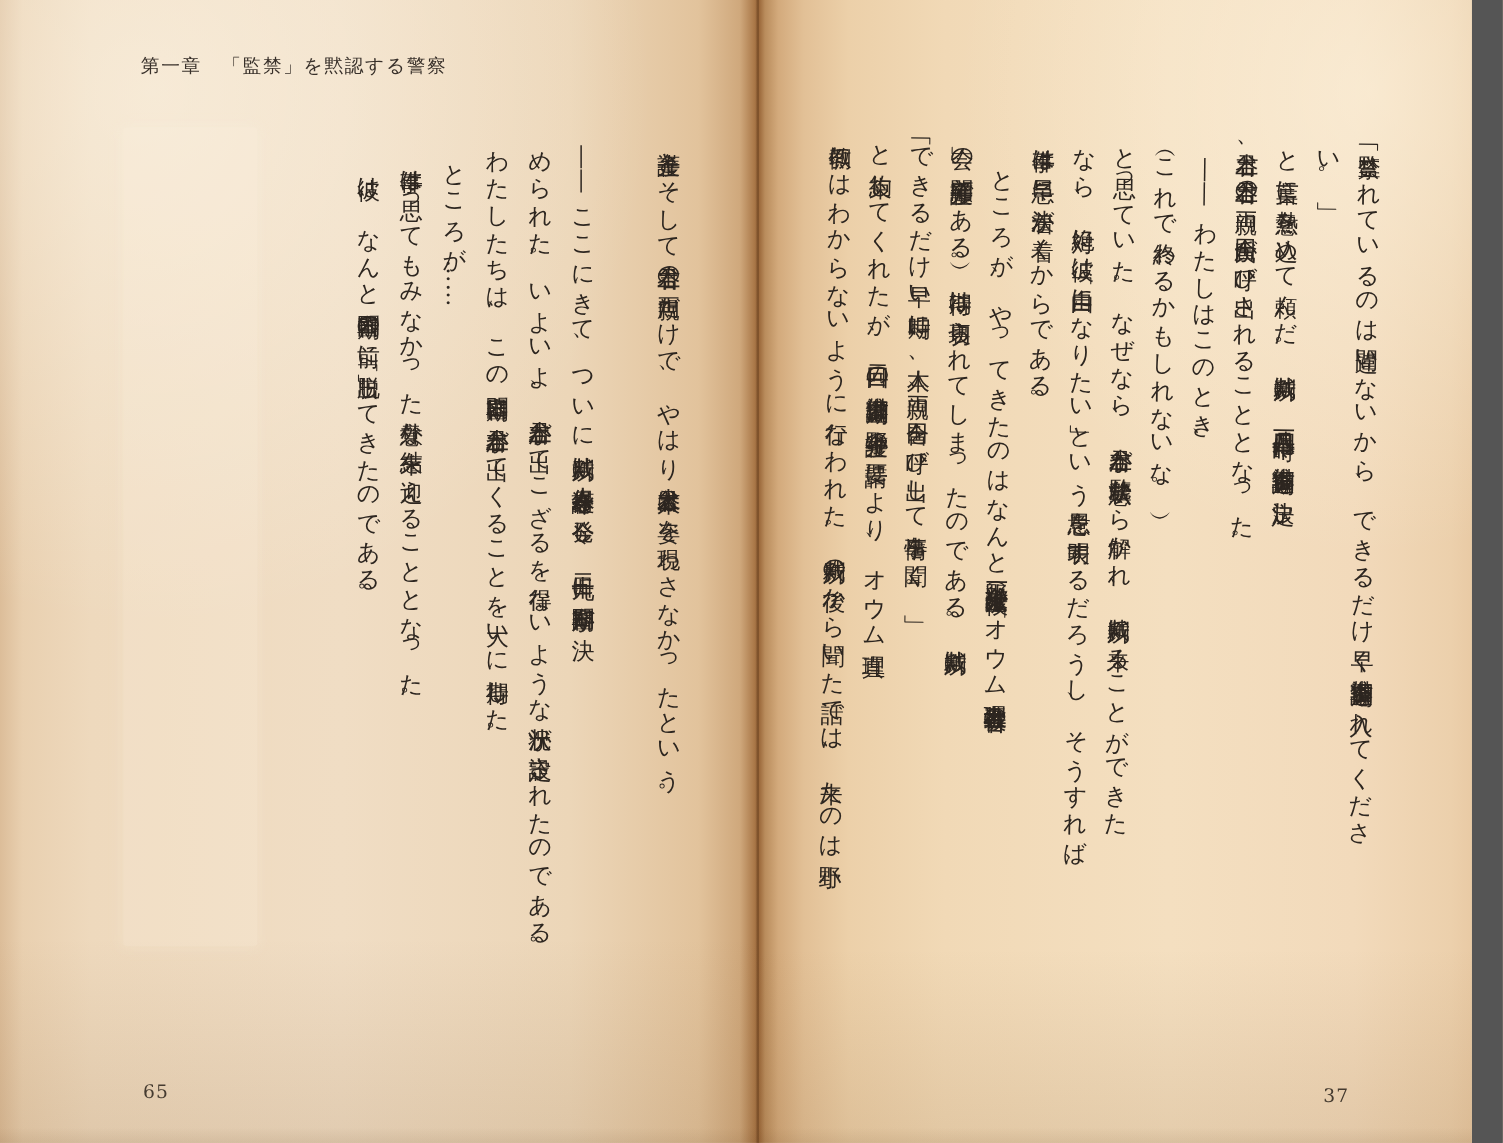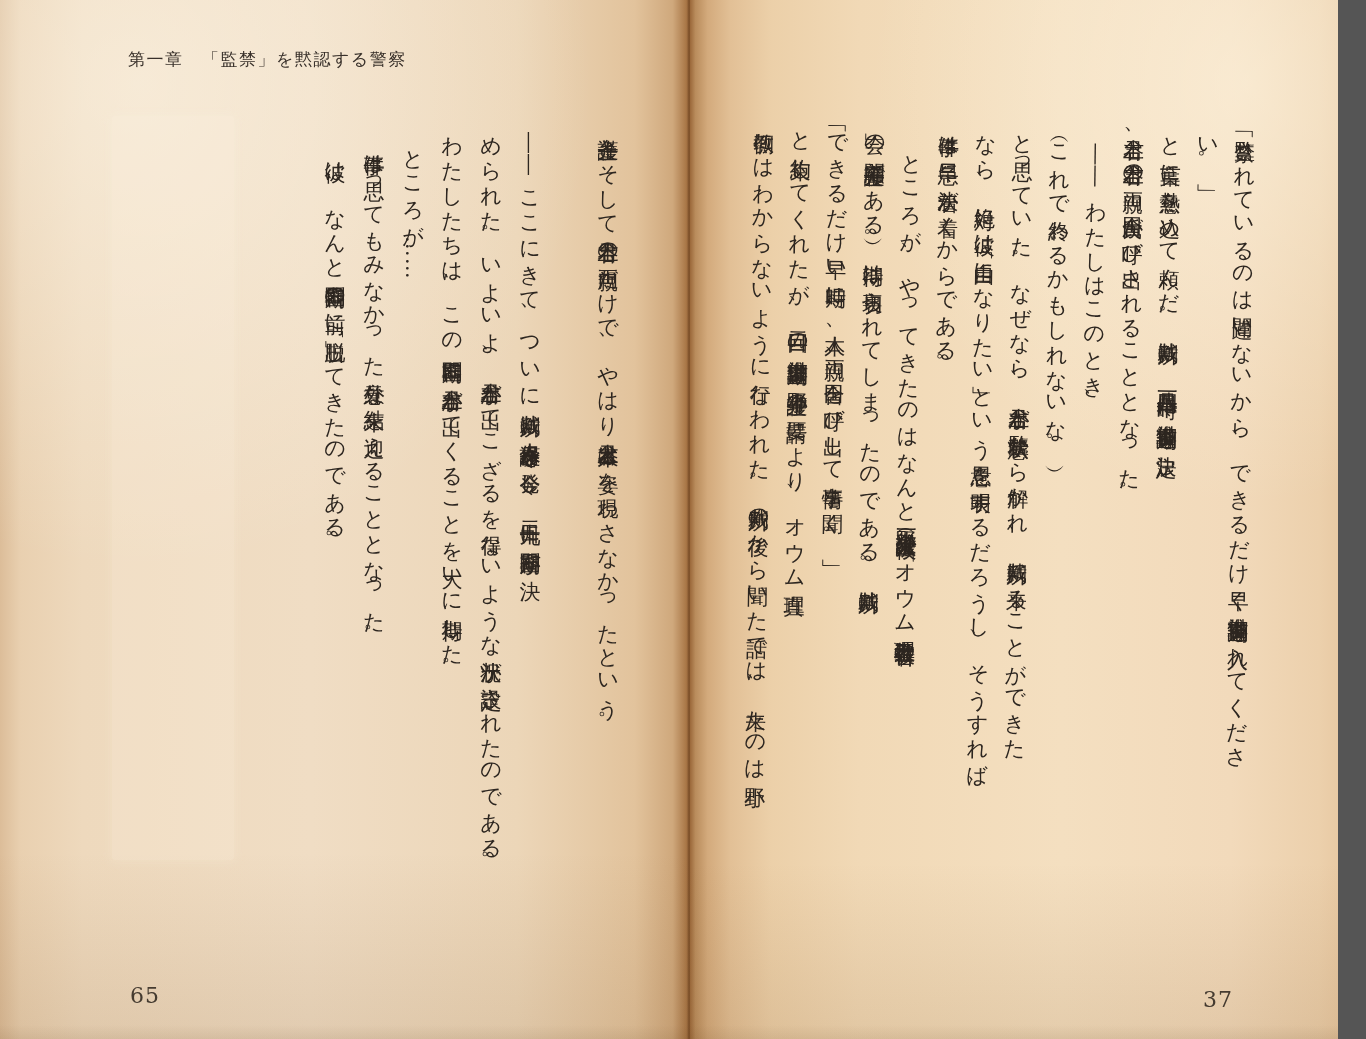--- a/index.html
+++ b/index.html
@@ -43,21 +43,21 @@
     border-radius:3px;
   }
   
   .running-header{
     position:absolute;left:128px;top:48px;
     font-size:17px;letter-spacing:1.5px;color:#38302a;
     white-space:nowrap;
   }
   .page-number{
     position:absolute;
-    font-size:22px;color:#453b30;letter-spacing:1px;
+    font-size:17px;color:#453b30;letter-spacing:1px;
   }
   .folio-left{left:130px;top:983px;}
   .folio-right{left:513px;top:987px;} 
   
   .vtext{
     position:absolute;
     writing-mode:vertical-rl;
     text-orientation:mixed;
     color:#2d2620;
     font-size:21px;

